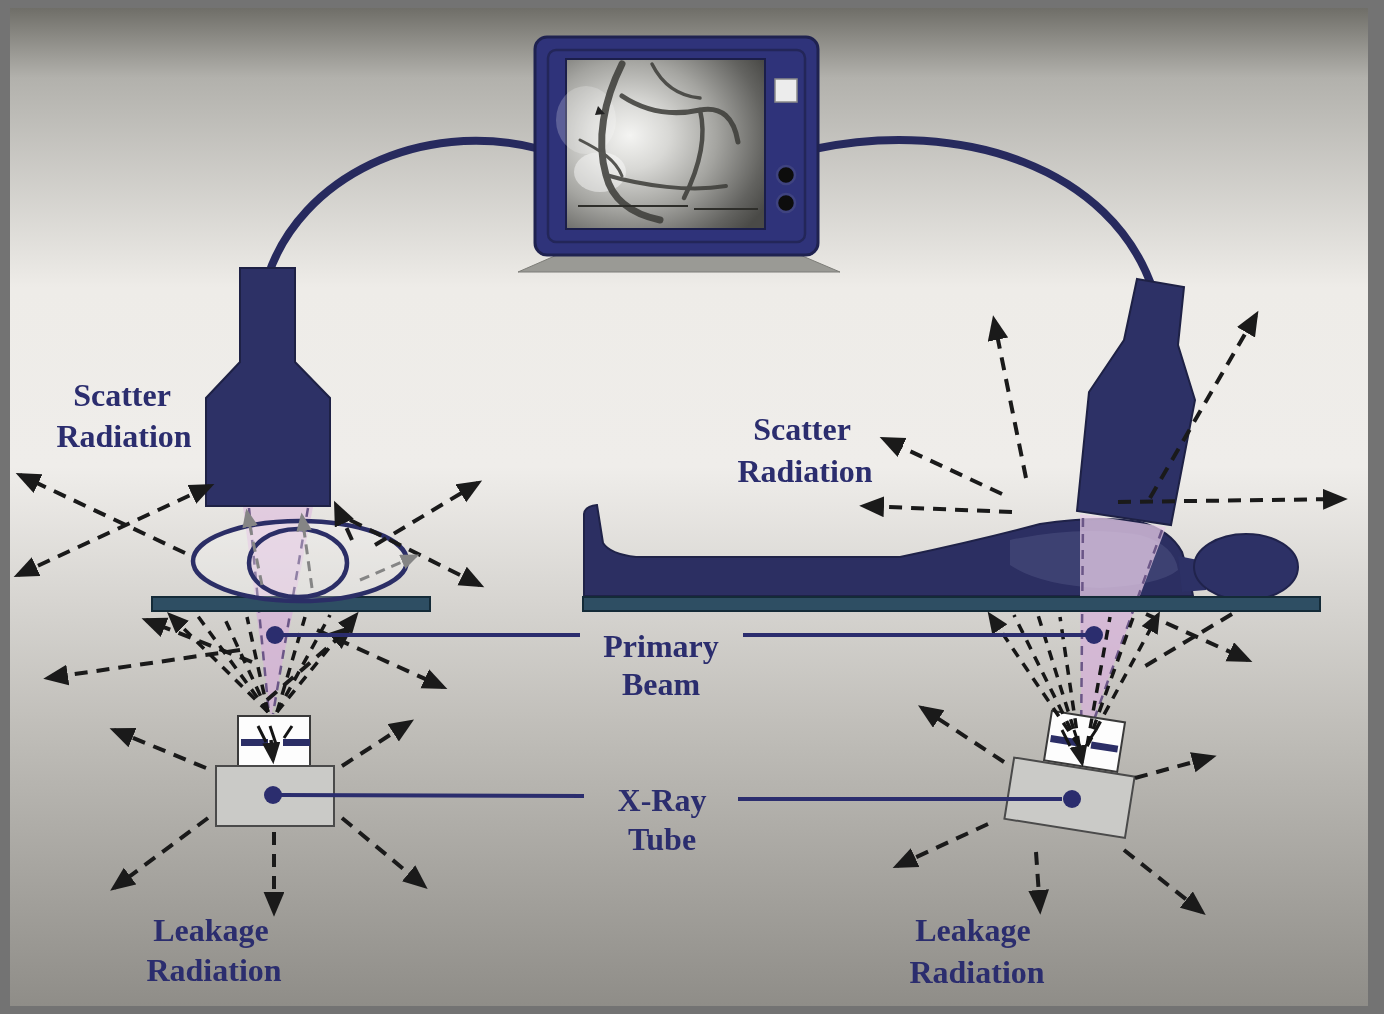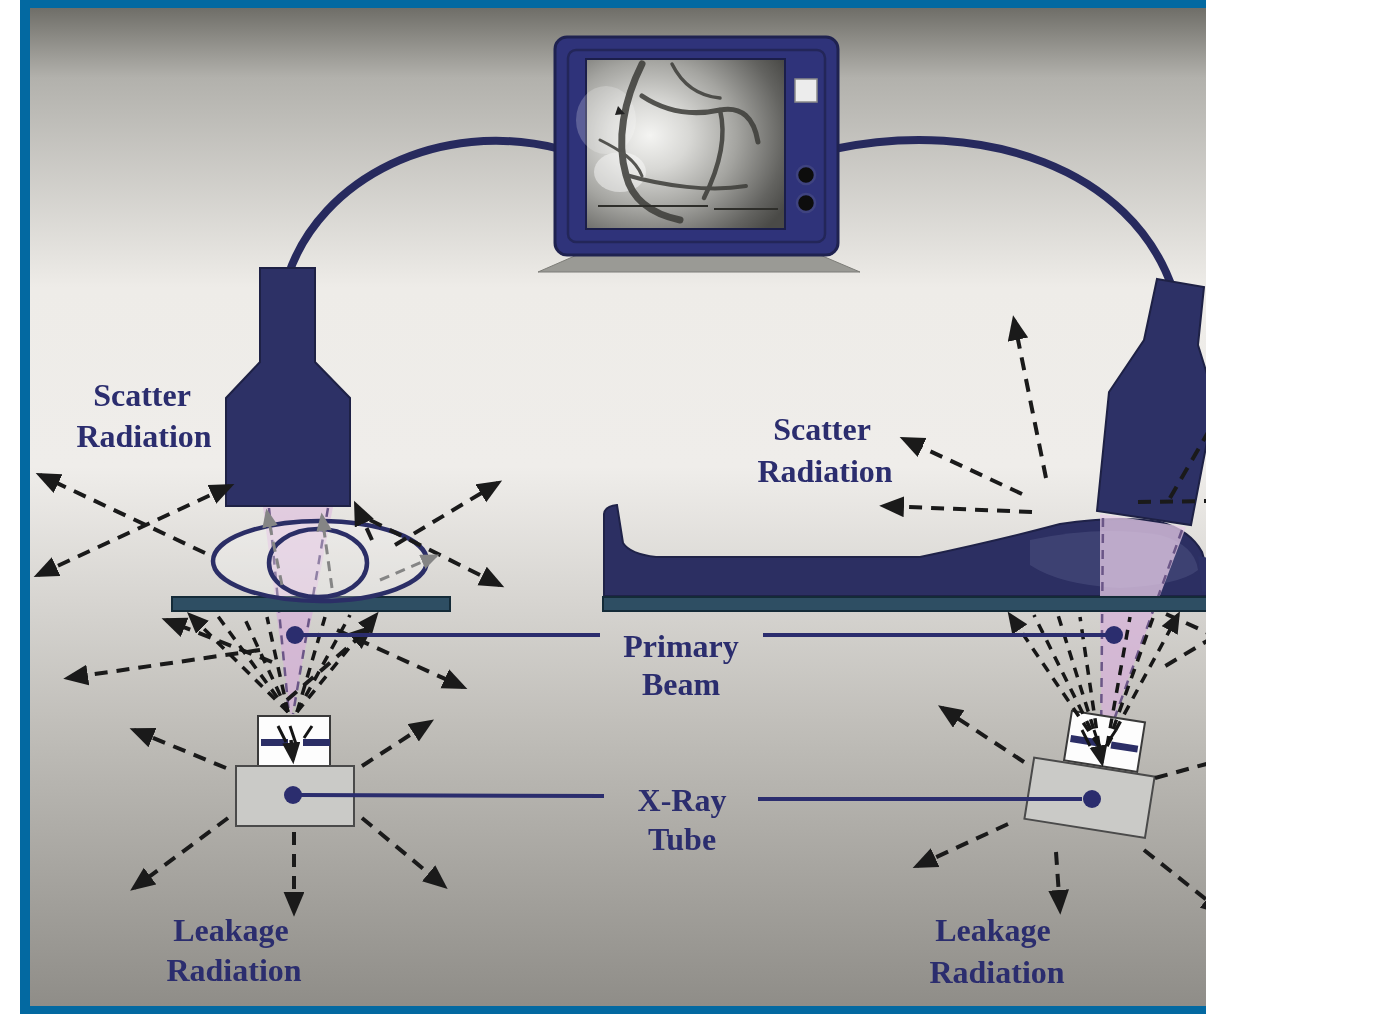--- a/index.html
+++ b/index.html
@@ -1,16 +1,16 @@
 <!DOCTYPE html>
 <html><head>
 <meta charset="utf-8">
 <style>
   html,body{margin:0;padding:0;background:#ffffff;}
-  .stage{position:relative;width:1186px;height:1014px;background:#0369a1;overflow:hidden;margin-left:20px;}
+  .stage{position:relative;width:1384px;height:1014px;background:#737373;overflow:hidden;}
   svg{position:absolute;left:0;top:0;}
   .lbl{font-family:"Liberation Serif","DejaVu Serif",serif;font-weight:bold;fill:#2b2d6e;font-size:32px;text-anchor:middle;}
   .dash{stroke:#1a1a1a;stroke-width:4;stroke-dasharray:13 9;fill:none;}
   .dash2{stroke:#161616;stroke-width:3.5;stroke-dasharray:10 8;fill:none;}
   .graydash{stroke:#858585;stroke-width:3;stroke-dasharray:10 7;fill:none;}
   .beamedge{stroke:#6b5687;stroke-width:2.5;stroke-dasharray:9 7;fill:none;}
   .ptr{stroke:#2b2d6e;stroke-width:4;fill:none;}
   .scrib{stroke:#141414;stroke-width:3;fill:none;}
 </style>
 </head>

